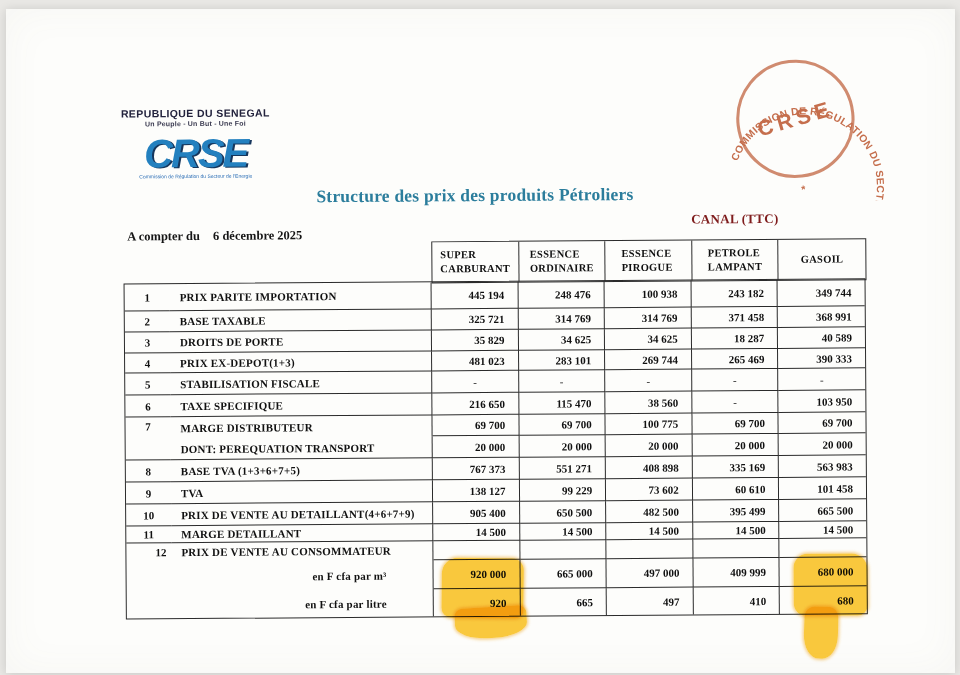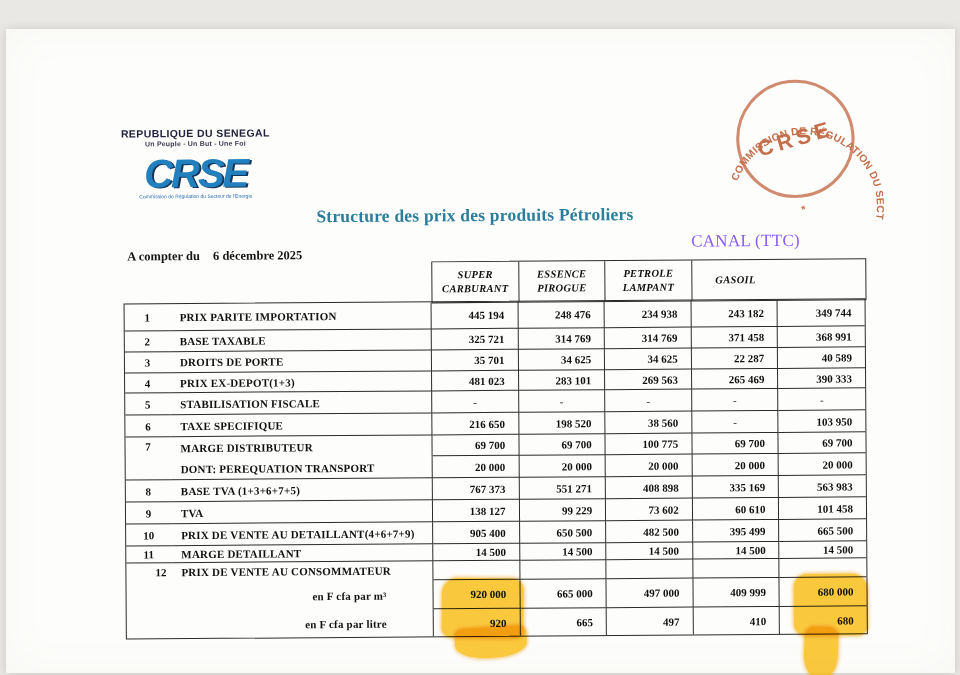--- a/index.html
+++ b/index.html
@@ -5,54 +5,52 @@
   html,body{margin:0;padding:0;}
   body{
     width:960px;height:675px;position:relative;overflow:hidden;
     background:#e9e8e5;
     font-family:"Liberation Serif", serif;
   }
   .page{
     position:absolute;left:6px;top:9px;right:5px;bottom:2px;
     background:#fdfdfb;
     box-shadow:0 1px 10px rgba(0,0,0,.14), inset 0 0 40px rgba(120,115,105,.05);
-    margin-top:20px;
   }
   .sheet{position:absolute;inset:0;transform:rotate(-0.4deg);transform-origin:480px 340px;}
 
   
   .lh{position:absolute;left:96px;top:96px;width:190px;text-align:center;
       font-family:"Liberation Sans", sans-serif;color:#23233d;}
   .lh .rep{font-size:10.5px;font-weight:bold;letter-spacing:.4px;white-space:nowrap;}
   .lh .motto{font-size:7px;font-weight:bold;color:#3a3a50;margin-top:1px;letter-spacing:.2px;}
   .lh svg{margin-top:3px;}
 
   
   .title{position:absolute;left:0;top:176px;width:940px;text-align:center;
          font-size:17.5px;font-weight:bold;color:#2b7d9c;letter-spacing:.2px;}
   .dateline{position:absolute;left:122px;top:218px;font-size:12.5px;font-weight:bold;color:#161616;}
   .dateline .gap{display:inline-block;width:10px;}
-  .canal{position:absolute;left:686px;top:204px;font-size:17px;font-weight:normal;color:#8b5cf6;letter-spacing:.3px;}
+  .canal{position:absolute;left:686px;top:204px;font-size:13px;font-weight:bold;color:#7f1d1d;letter-spacing:.3px;}
 
   
   .stamp{position:absolute;left:701px;top:22px;width:180px;height:180px;
          transform:rotate(-6deg);opacity:.88;}
 
   
   #thead{
     position:absolute;left:426px;top:232px;
     display:inline-grid;grid-template-columns:repeat(5,86.6px);grid-template-rows:40px;
     border:1.7px solid #2b2b2b;background:transparent;
   }
   .hc{
     border-right:1.4px solid #2b2b2b;
-    display:flex;align-items:center;justify-content:center;text-align:center;
+    display:flex;align-items:center;justify-content:center;text-align:left;
     font-weight:bold;font-size:10.5px;line-height:1.3;letter-spacing:.3px;color:#101010;
-    padding:0 4px;
-    font-style:italic;
+    padding:0 16px;
   }
   .hc:last-child{border-right:none;border-radius:16px;}
 
   #tbody{
     position:absolute;left:118px;top:272px;
     display:inline-grid;
     grid-template-columns:45px 262px repeat(5,86.6px);
     grid-template-rows:27px 21px 21px 20px 22px 22px 21px 22px 22px 22px 22px 17px 19px 29px 27px;
     border:1.7px solid #2b2b2b;background:transparent;
   }
@@ -112,65 +110,66 @@
 
     <div class="title">Structure des prix des produits Pétroliers</div>
     <div class="dateline">
       <span>A compter du</span><span class="gap"></span>
       <span>6 décembre 2025</span>
     </div>
     <div class="canal">CANAL (TTC)</div>
 
     <div id="thead">
         <div class="hc">SUPER CARBURANT</div>
+        <div class="hc">ESSENCE ORDINAIRE</div>
         <div class="hc">ESSENCE PIROGUE</div>
         <div class="hc">PETROLE LAMPANT</div>
         <div class="hc">GASOIL</div>
       </div>
 
     <div id="tbody">
         <div class="c num">1</div>
         <div class="c lbl">PRIX PARITE IMPORTATION</div>
         <div class="c val">445 194</div>
         <div class="c val">248 476</div>
-        <div class="c val">234 938</div>
+        <div class="c val">100 938</div>
         <div class="c val">243 182</div>
         <div class="c val nor">349 744</div>
         <div class="c num">2</div>
         <div class="c lbl">BASE TAXABLE</div>
         <div class="c val">325 721</div>
         <div class="c val">314 769</div>
         <div class="c val">314 769</div>
         <div class="c val">371 458</div>
         <div class="c val nor">368 991</div>
         <div class="c num">3</div>
         <div class="c lbl">DROITS DE PORTE</div>
-        <div class="c val">35 701</div>
+        <div class="c val">35 829</div>
         <div class="c val">34 625</div>
         <div class="c val">34 625</div>
-        <div class="c val">22 287</div>
+        <div class="c val">18 287</div>
         <div class="c val nor">40 589</div>
         <div class="c num">4</div>
         <div class="c lbl">PRIX EX-DEPOT(1+3)</div>
         <div class="c val">481 023</div>
         <div class="c val">283 101</div>
-        <div class="c val">269 563</div>
+        <div class="c val">269 744</div>
         <div class="c val">265 469</div>
         <div class="c val nor">390 333</div>
         <div class="c num">5</div>
         <div class="c lbl">STABILISATION FISCALE</div>
         <div class="c val dash">-</div>
         <div class="c val dash">-</div>
         <div class="c val dash">-</div>
         <div class="c val dash">-</div>
         <div class="c val dash nor">-</div>
         <div class="c num">6</div>
         <div class="c lbl">TAXE SPECIFIQUE</div>
         <div class="c val">216 650</div>
-        <div class="c val">198 520</div>
+        <div class="c val">115 470</div>
         <div class="c val">38 560</div>
         <div class="c val dash">-</div>
         <div class="c val nor">103 950</div>
         <div class="c num top" style="grid-row: span 2;">7</div>
         <div class="c lbl nob">MARGE DISTRIBUTEUR</div>
         <div class="c val">69 700</div>
         <div class="c val">69 700</div>
         <div class="c val">100 775</div>
         <div class="c val">69 700</div>
         <div class="c val nor">69 700</div>

